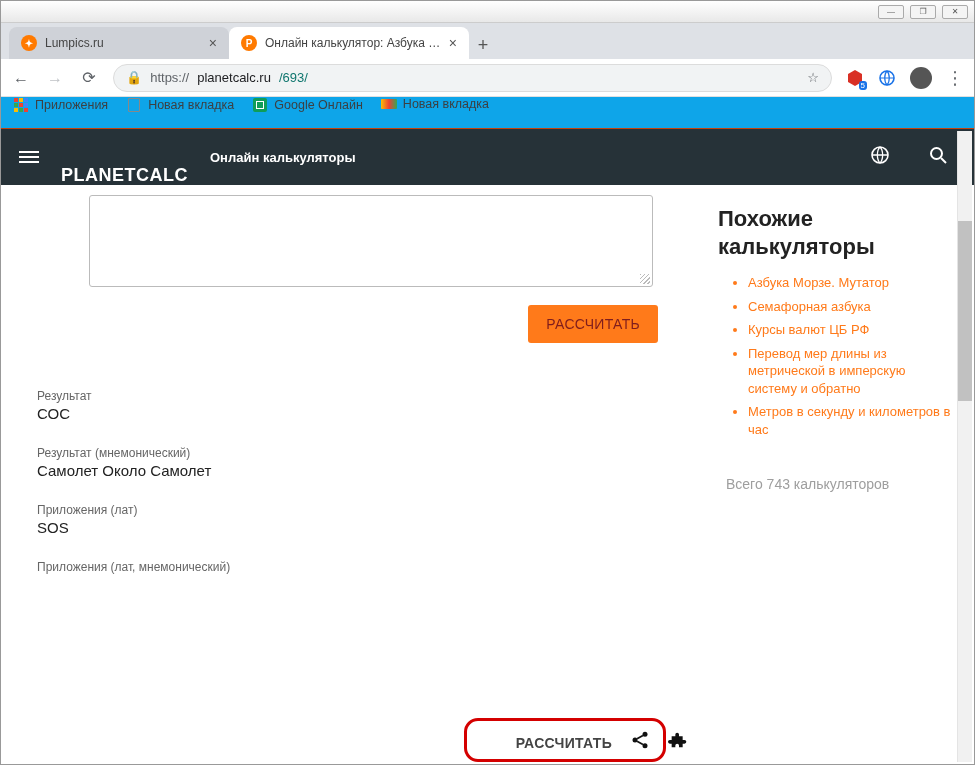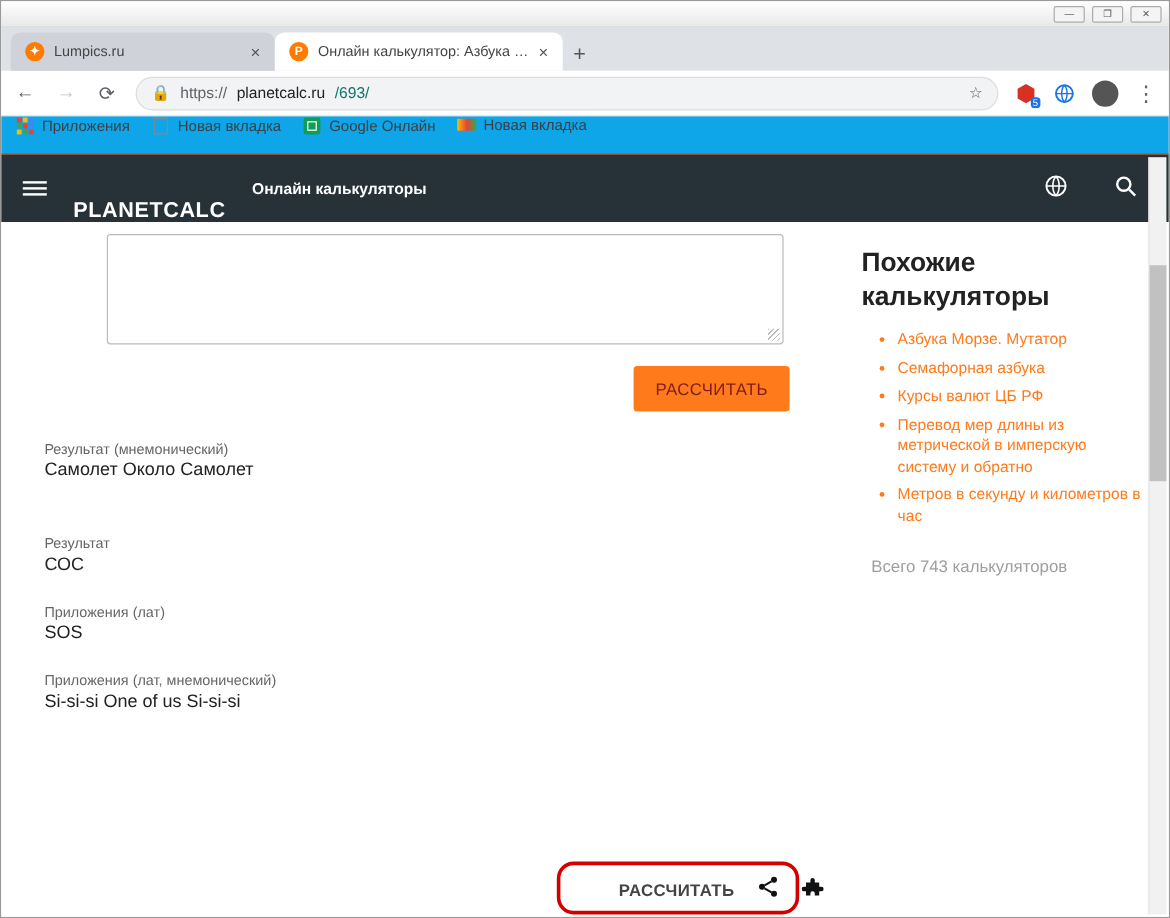--- a/index.html
+++ b/index.html
@@ -71,21 +71,21 @@
 .save-row { position:absolute; bottom:10px; right:24px; display:flex; align-items:center; gap:18px; }
 .save-btn { font-weight:bold; color:#444; font-size:14px; letter-spacing:0.3px; background:none; border:none; }
 .share-ic, .puzzle-ic { font-size:20px; color:#111; }
 .highlight-oval { position:absolute; border:3px solid #d40000; border-radius:14px; width:202px; height:44px; bottom:4px; right:48px; pointer-events:none; }
 
 
 .side h2 { font-size:22px; font-weight:bold; margin-bottom:14px; color:#222; line-height:1.25;}
 .side ul { list-style:disc; padding-left:30px; }
 .side li { color:#ff7a1a; font-size:13px; margin-bottom:6px; line-height:1.35; }
 .side li span { color:#ff7a1a; }
-.side .total { color:#9e9e9e; font-size:14px; margin-top:24px; line-height:1.5; padding-left:8px;}
+.side .total { color:#9e9e9e; font-size:14px; margin-top:36px; line-height:1.5; padding-left:8px;}
 
 .scrollbar { position:absolute; right:2px; top:130px; bottom:2px; width:15px; background:#f1f1f1; border-left:1px solid #e4e4e4;}
 .scrollbar-thumb { background:#c1c1c1; width:100%; height:180px; margin-top:90px;}
 .page-wrap{position:relative; height:100%;}
 </style>
 </head>
 <body>
 
 <div class="page-wrap">
 
@@ -194,35 +194,34 @@
   </div>
 </div>
 
 <div class="content">
   <div class="main">
     <div class="input-box"></div>
     <div class="clearfix">
       <button class="calc-btn">РАССЧИТАТЬ</button>
     </div>
 
+    <div class="result-block" style="margin-top:46px">
+      <div class="r-label">Результат</div>
+      <div class="r-value">СОС</div>
+    </div>
     <div class="result-block">
       <div class="r-label">Результат (мнемонический)</div>
       <div class="r-value">Самолет Около Самолет</div>
     </div>
-    <div class="result-block" style="margin-top:46px">
-      <div class="r-label">Результат</div>
-      <div class="r-value">СОС</div>
-    </div>
     <div class="result-block">
       <div class="r-label">Приложения (лат)</div>
       <div class="r-value">SOS</div>
     </div>
     <div class="result-block">
       <div class="r-label">Приложения (лат, мнемонический)</div>
-      <div class="r-value">Si-si-si One of us Si-si-si</div>
     </div>
 
     <div class="save-row">
       <button class="save-btn">РАССЧИТАТЬ</button>
       <span class="share-ic">
         <svg width="20" height="20" viewBox="0 0 24 24">
               <circle cx="18" cy="5" r="3" fill="#111"></circle>
               <circle cx="6" cy="12" r="3" fill="#111"></circle>
               <circle cx="18" cy="19" r="3" fill="#111"></circle>
               <line x1="8.5" y1="10.5" x2="15.5" y2="6.5" stroke="#111" stroke-width="2"></line>

